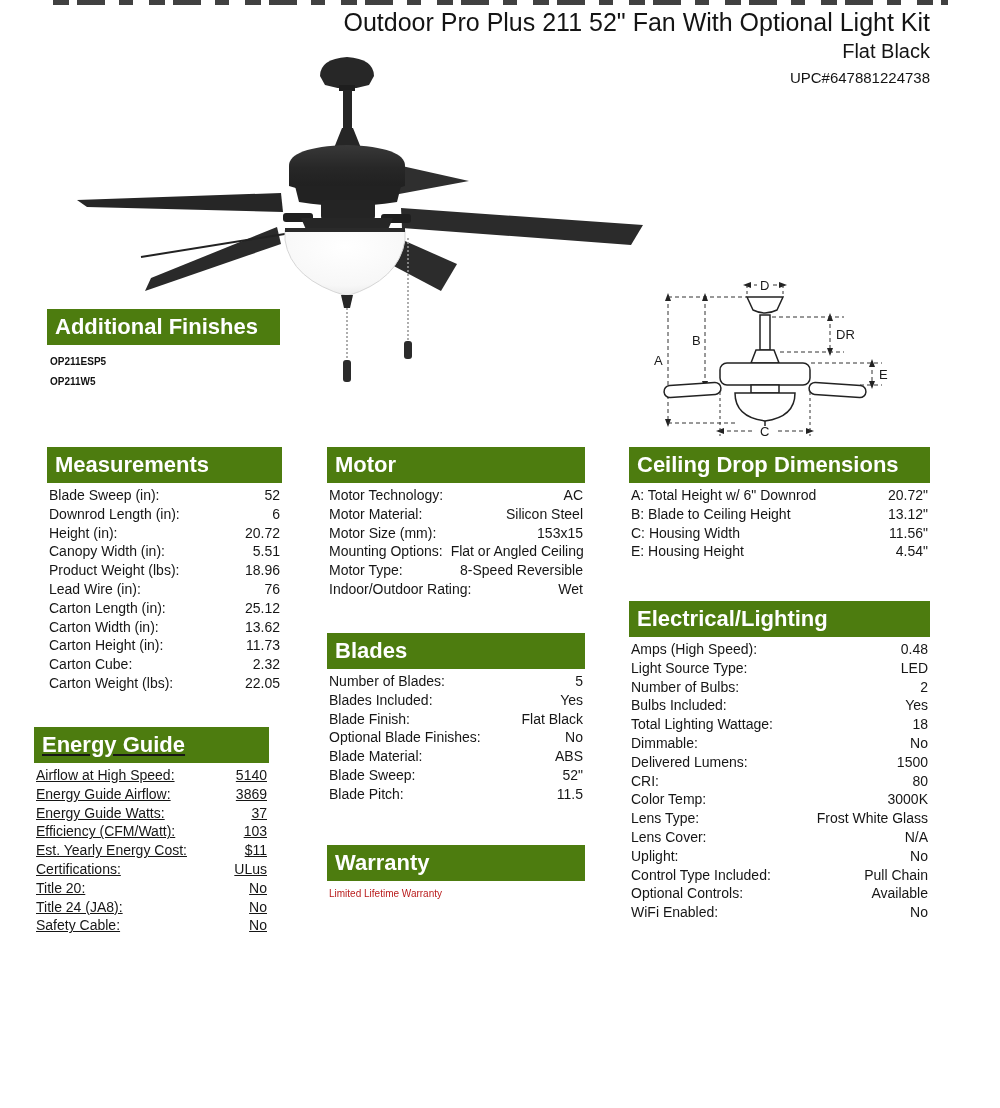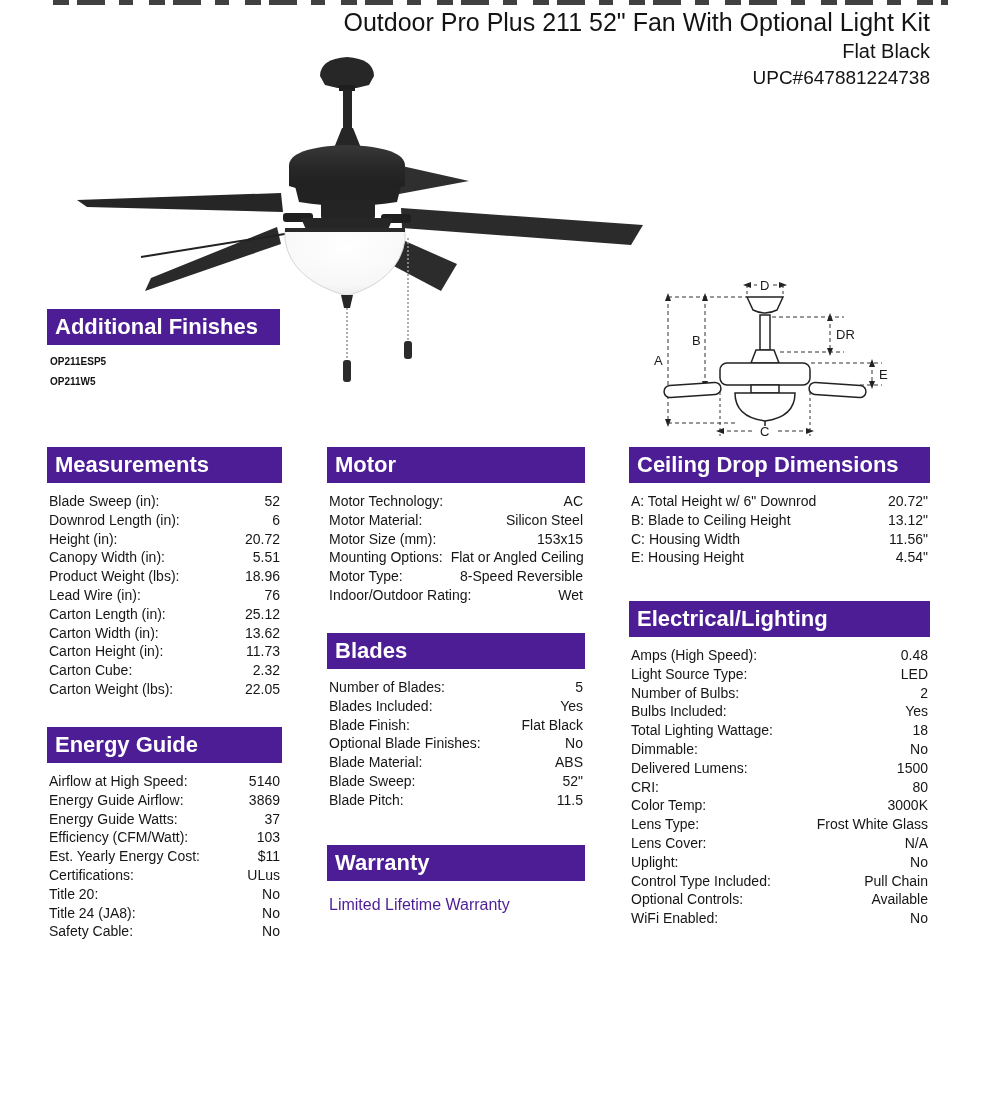--- a/index.html
+++ b/index.html
@@ -14,43 +14,43 @@
     position:absolute; left:53px; top:0; width:895px; height:5px;
     background:repeating-linear-gradient(90deg,
       #1f1f1f 0 16px, transparent 16px 24px,
       #1f1f1f 24px 52px, transparent 52px 66px,
       #1f1f1f 66px 80px, transparent 80px 96px);
     opacity:.85;
   }
   .title-block { position:absolute; top:7px; right:70px; text-align:right; }
   .doc-title { font-size:25px; line-height:30px; color:#141414; }
   .doc-finish { font-size:20px; line-height:25px; margin-top:2px; color:#141414; }
-  .doc-upc { font-size:19px; line-height:24px; margin-top:2px; color:#141414; }
+  .doc-upc { font-size:15px; line-height:24px; margin-top:2px; color:#141414; }
 
   .section { position:absolute; }
   .spec-header {
-    background:#4c1d95; color:#fff; font-weight:bold; font-size:22px;
+    background:#4d7c0f; color:#fff; font-weight:bold; font-size:22px;
     height:36px; line-height:36px; padding-left:8px; letter-spacing:0;
     white-space:nowrap; overflow:hidden;
   }
-  .spec-rows { margin-top:9px; }
+  .spec-rows { margin-top:3px; }
   .spec-row {
     display:flex; justify-content:space-between; align-items:baseline;
     font-size:14px; line-height:18.8px; padding:0 2px; color:#161616;
     white-space:nowrap;
   }
   .spec-label { text-align:left; }
   .spec-value { text-align:center; padding-left:8px; }
 
   .finishes-items { margin-top:7px; }
   .finishes-items .list-item {
     display:block; font-weight:bold; font-size:10px; line-height:20px;
     padding-left:3px; color:#111;
   }
-  .warranty-text { margin-top:15px; font-size:16px; padding-left:2px; color:#4c1d95; }
+  .warranty-text { margin-top:7px; font-size:10px; padding-left:2px; color:#b91c1c; }
 
   .fan-art { position:absolute; left:45px; top:48px; }
   .dim-diagram { position:absolute; left:648px; top:258px; }
   svg text { font-family:"Liberation Sans","DejaVu Sans",sans-serif; }
 </style>
 </head>
 <body>
 
 <div class="page">
 
@@ -211,21 +211,21 @@
           <span class="spec-label">Carton Cube:</span>
           <span class="spec-value">2.32</span>
         </div>
         <div class="spec-row">
           <span class="spec-label">Carton Weight (lbs):</span>
           <span class="spec-value">22.05</span>
         </div>
       </div>
   </div>
 
-  <div class="section" style="left:47px; top:727px; width:235px;">
+  <div class="section" style="left:34px; top:727px; width:235px;text-decoration:underline;">
     <div class="spec-header">Energy Guide</div>
     <div class="spec-rows">
         <div class="spec-row">
           <span class="spec-label">Airflow at High Speed:</span>
           <span class="spec-value">5140</span>
         </div>
         <div class="spec-row">
           <span class="spec-label">Energy Guide Airflow:</span>
           <span class="spec-value">3869</span>
         </div>

